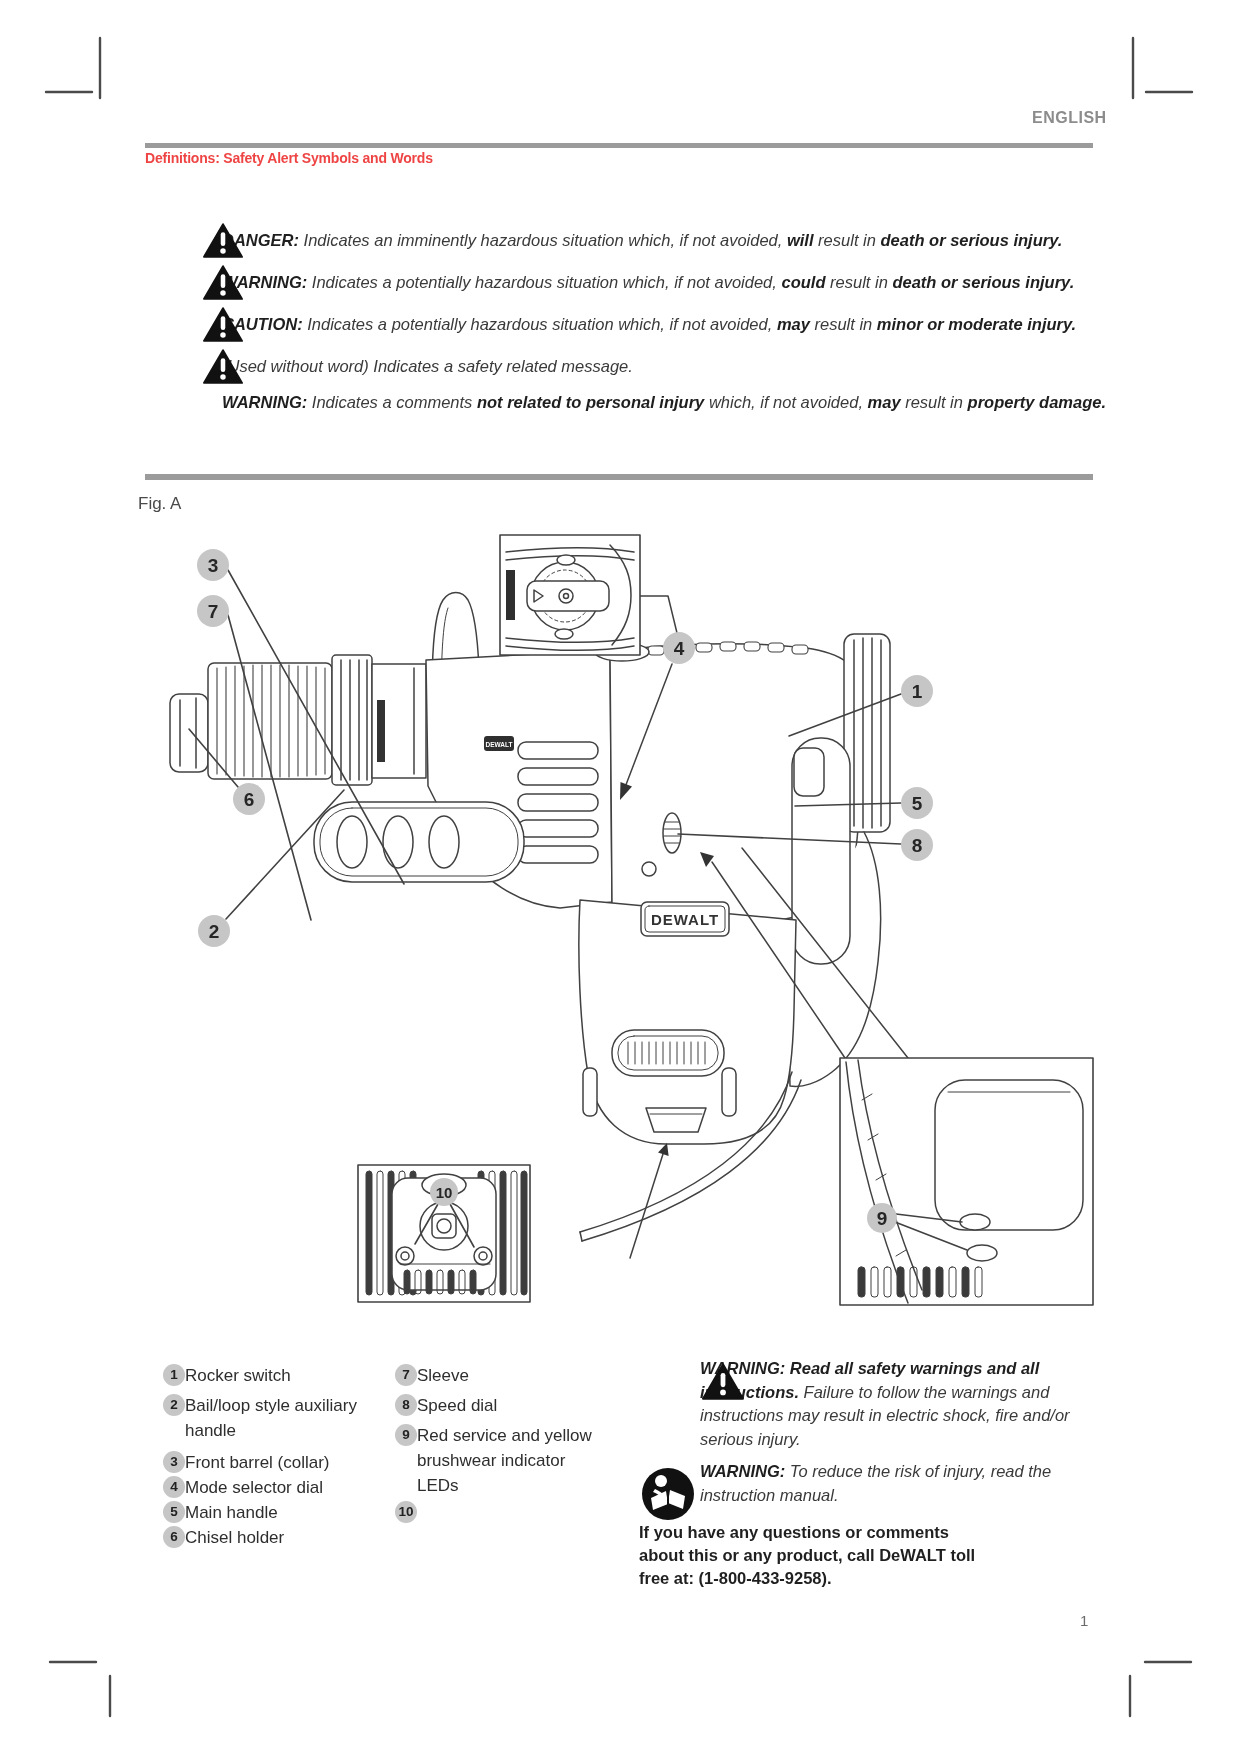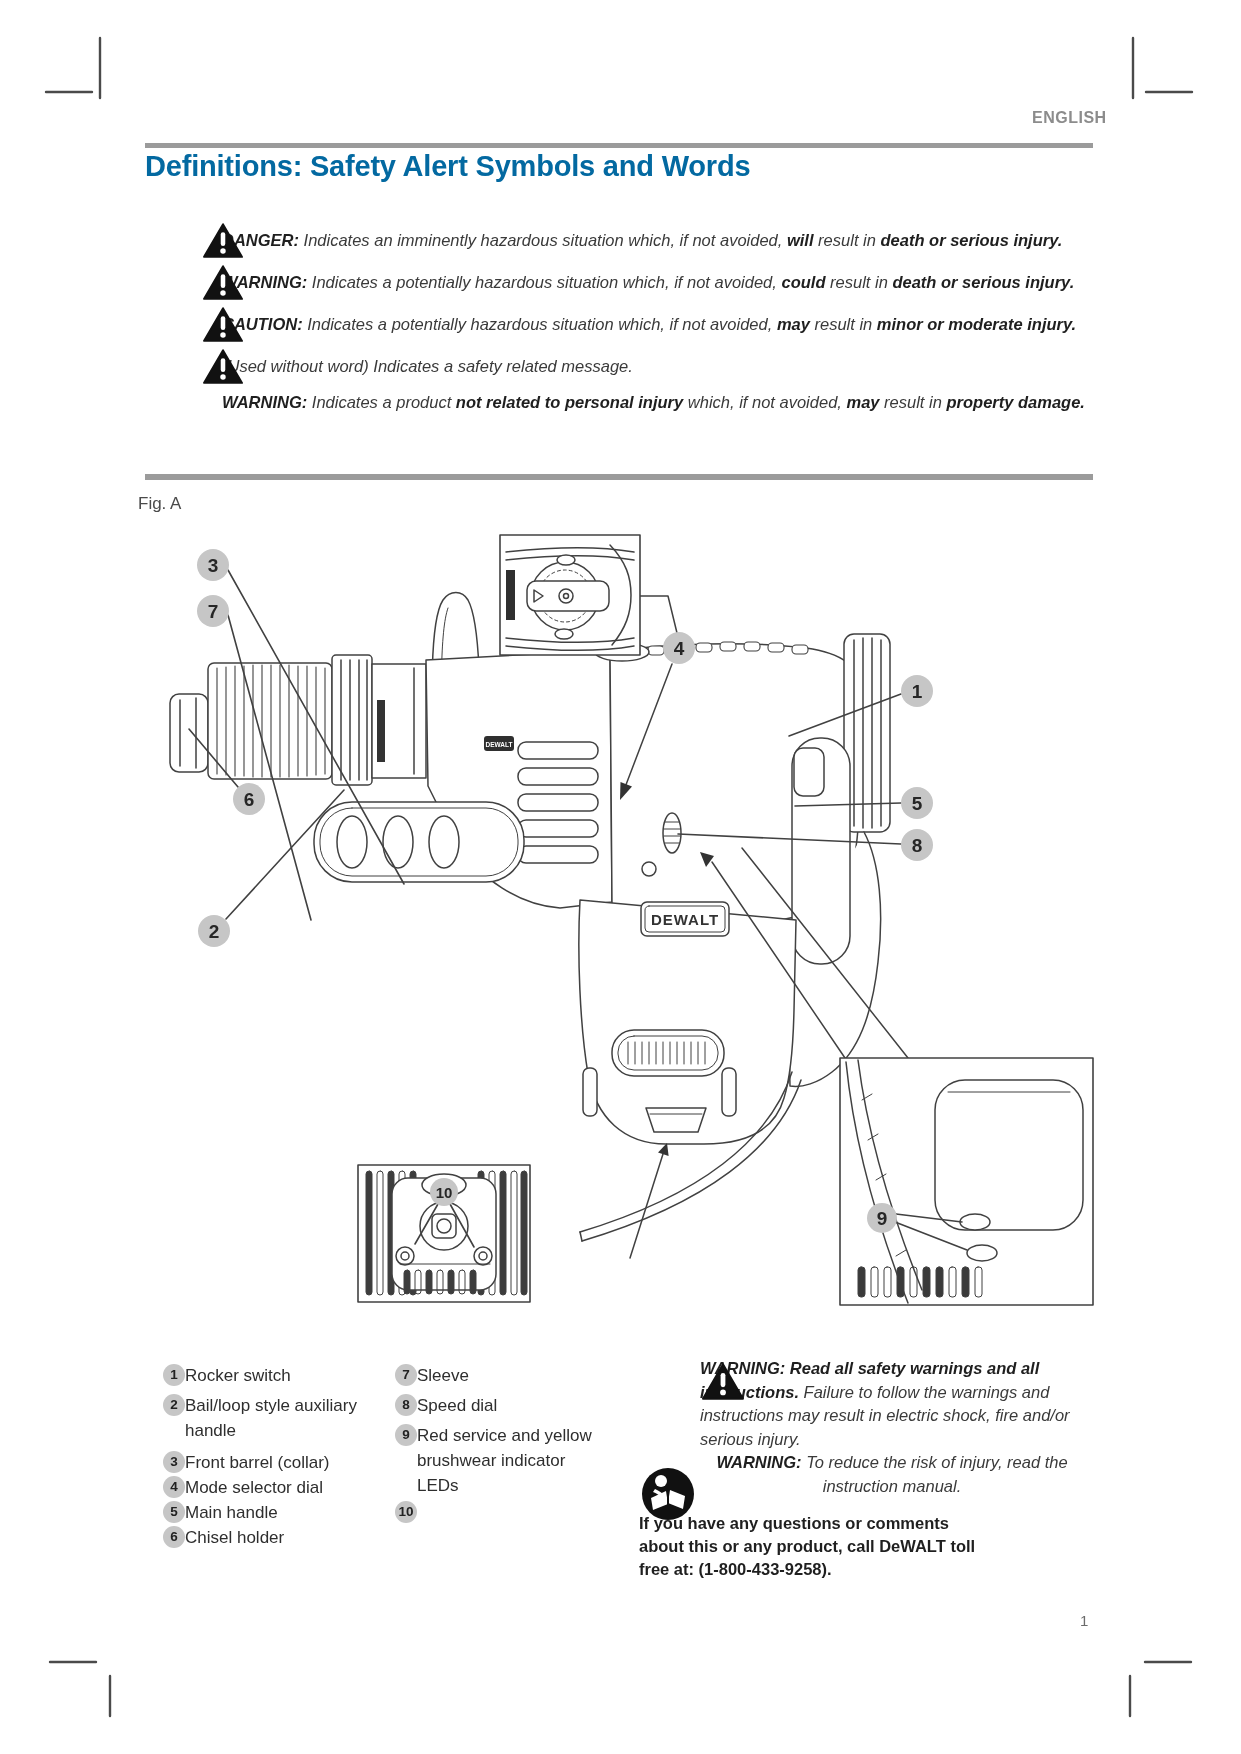--- a/index.html
+++ b/index.html
@@ -7,21 +7,21 @@
     position:relative;width:1241px;height:1754px;background:#ffffff;
     font-family:"Liberation Sans",sans-serif;color:#2b2b2b;overflow:hidden;
     margin:0 auto;
   }
   .abs{position:absolute;}
   
   .lang{left:1032px;top:109px;width:80px;font-size:16px;letter-spacing:.5px;color:#8c8c8c;font-weight:bold;}
   .rule{background:#9b9b9b;height:5px;left:145px;width:948px;}
   .rule1{top:143px;}
   .rule2{top:474px;height:6px;}
-  .title{left:145px;top:150px;font-size:29px;font-weight:bold;color:#0369a1;letter-spacing:-.2px;}
+  .title{left:145px;top:150px;font-size:14px;font-weight:bold;color:#ef4444;letter-spacing:-.2px;}
   .intro{left:145px;top:181px;width:950px;font-size:16.5px;line-height:24px;color:#3a3a3a;}
   
   .defrow{left:222px;width:900px;white-space:nowrap;font-size:16.5px;font-style:italic;color:#3a3a3a;}
   .defrow .b{font-weight:bold;color:#1f1f1f;}
   .tri-icon{position:absolute;z-index:5;}
   .figa{left:138px;top:494px;font-size:17px;color:#4a4a4a;text-align:center;}
   
   .diagram{left:0;top:0;width:1241px;height:1754px;z-index:1;}
   
   .legend-col{z-index:2;}
@@ -34,21 +34,21 @@
   .col2{left:395px;top:1363px;width:215px;}
   .col2 .lg-label{width:180px;}
   .mb5{margin-bottom:5px;} .mb7{margin-bottom:7px;} .mb2{margin-bottom:2px;}
   
   .col3{left:630px;top:1357px;width:462px;z-index:2;}
   .wpara{position:relative;margin-left:70px;width:384px;font-size:16.5px;font-style:italic;
     line-height:23.5px;color:#3a3a3a;}
   .wpara .b{font-weight:bold;color:#1f1f1f;}
   .contact{margin-left:9px;margin-top:14px;width:356px;font-size:16.5px;font-weight:bold;
     line-height:23px;color:#1f1f1f;font-style:normal;}
-  .w2{text-align:center;}
+  .w2{margin-top:9px;}
   .book-icon{position:absolute;left:11px;top:110px;}
   .w1-icon{position:absolute;left:72px;top:5px;z-index:5;}
   .pageno{left:1080px;top:1612px;font-size:15px;color:#6b6b6b;}
 </style>
 </head>
 <body>
 
 <div class="page">
 
   <svg class="abs diagram" viewBox="0 0 1241 1754" xmlns="http://www.w3.org/2000/svg">
@@ -352,21 +352,21 @@
   <svg class="tri-icon" style="left:203px;top:348px;" width="40" height="37" viewBox="0 0 44 40">
     <path d="M22,2 L43,38 L1,38 Z" fill="#111" stroke="#111" stroke-width="2" stroke-linejoin="round"></path>
     <rect x="19.5" y="11" width="5" height="15" rx="2.5" fill="#fff"></rect>
       <circle cx="22" cy="31.5" r="3" fill="#fff"></circle>
   </svg>
   <div class="abs defrow" style="top:357px;">
     <span class="b"></span><span>(Used without word) Indicates a safety related message.</span>
   </div>
 
   <div class="abs defrow" style="top:393px;">
-    <span class="b">WARNING:</span><span> Indicates a product </span><span class="b">not related to personal injury</span><span> which, if not avoided, </span><span class="b">may</span><span> result in </span><span class="b">property damage.</span>
+    <span class="b">WARNING:</span><span> Indicates a comments </span><span class="b">not related to personal injury</span><span> which, if not avoided, </span><span class="b">may</span><span> result in </span><span class="b">property damage.</span>
   </div>
 
   <div class="abs rule rule2"></div>
   <div class="abs figa">Fig. A</div>
 
   <div class="abs legend-col col1">
     <div class="lg-item mb5">
       <span class="lg-num">1</span>
       <span class="lg-label">Rocker switch</span>
     </div>

